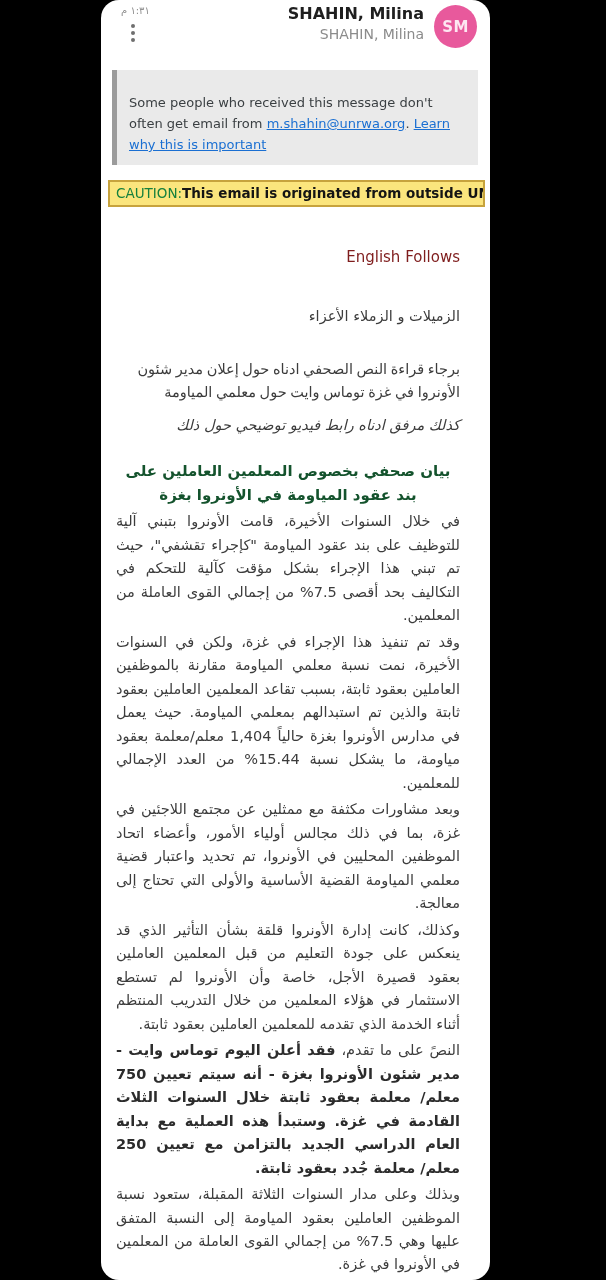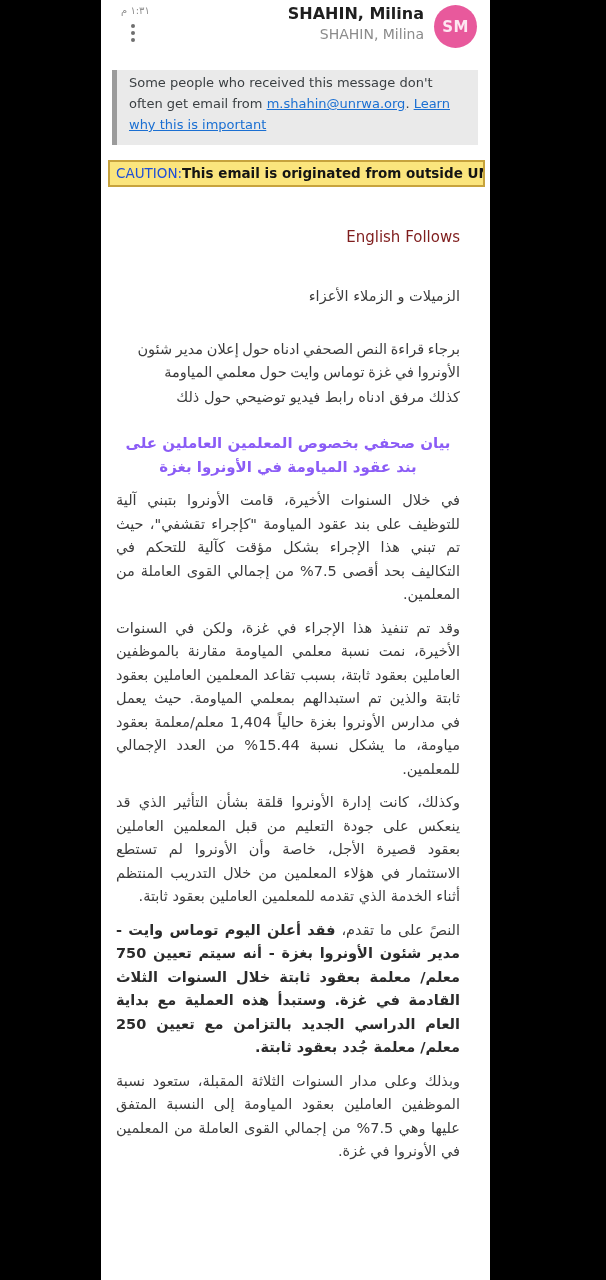--- a/index.html
+++ b/index.html
@@ -2,61 +2,61 @@
 <html lang="en"><head>
 <meta charset="utf-8">
 <style>
   html,body{margin:0;padding:0;}
   body{
     width:606px;height:1280px;position:relative;overflow:hidden;
     background:#000;font-family:"DejaVu Sans",sans-serif;
   }
   .panel{
     position:absolute;left:101px;top:0;width:389px;height:1280px;
-    background:#fff;overflow:hidden;
+    background:#fff;overflow:hidden;border-radius:18px;
   }
   
   .header{position:relative;height:50px;}
   .timestamp{position:absolute;left:20px;top:5px;font-size:10px;color:#8f8f8f;direction:rtl;}
   .kebab{position:absolute;left:25px;top:21px;width:14px;height:22px;cursor:pointer;}
   .kebab i{display:block;width:4px;height:4px;border-radius:50%;background:#6f6f6f;margin:3px auto;}
   .sender{position:absolute;right:66px;top:4px;text-align:right;max-width:240px;margin-left:29px;}
   .sender-name{font-size:16px;font-weight:bold;color:#1f1f1f;line-height:1.3;white-space:nowrap;}
   .sender-sub{font-size:14px;color:#8b8b8b;line-height:1.3;white-space:nowrap;}
   .avatar{
     position:absolute;right:13px;top:5px;width:43px;height:43px;border-radius:50%;
     background:#e8599c;color:#fde7f1;font-size:15px;font-weight:bold;
     display:flex;align-items:center;justify-content:center;letter-spacing:.5px;
   }
   
   .notice{
     margin:20px 12px 0 11px;background:#eaeaea;border-left:5px solid #9b9b9b;
-    padding:2px 12px 10px 12px;font-size:13px;line-height:1.62;color:#3a3f42;
+    padding:22px 12px 10px 12px;font-size:13px;line-height:1.62;color:#3a3f42;
   }
   .notice a{color:#1a6fd2;text-decoration:underline;cursor:pointer;}
   
   .caution{
     margin:15px 5px 0 7px;background:#fbe57d;border:2px solid #c7a33d;
     padding:3px 5px 4px 6px;font-size:13.5px;color:#141414;white-space:nowrap;overflow:hidden;
   }
-  .caution .lbl{color:#1d4ed8;margin-top:16px;}
+  .caution .lbl{color:#15803d;margin-top:16px;}
   .caution .txt{font-weight:bold;}
   
   .email-body{
     direction:rtl;text-align:right;padding:0 30px 0 15px;
     color:#3c3c3c;font-size:14.5px;
   }
   .english-follows{margin-top:40px;font-size:15px;color:#7f1d1d;line-height:1.4;}
   .greeting{margin-top:38px;line-height:1.5;}
   .intro{margin-top:30px;line-height:1.6;font-family:Liberation Serif, serif;}
-  .intro-2{margin-top:2px;line-height:1.6;}
+  .intro-2{margin-top:10px;line-height:1.6;font-style:italic;}
   .headline{
-    margin-top:22px;font-weight:bold;color:#8b5cf6;text-align:center;line-height:1.6;font-size:15px;
+    margin-top:22px;font-weight:bold;color:#14532d;text-align:center;line-height:1.6;font-size:15px;
   }
-  .para{margin-top:10px;line-height:1.62;text-align:justify;}
+  .para{margin-top:3px;line-height:1.62;text-align:justify;}
   .para .lead{font-weight:normal;}
   .para .strong{font-weight:bold;color:#2c2c2c;}
 </style>
 </head>
 <body>
 
 <div class="panel">
 
   <div class="header">
     <div class="timestamp">١:٣١ م</div>
@@ -77,19 +77,20 @@
   <div class="caution"><span class="lbl">CAUTION:</span><span class="txt">This email is originated from outside UNRWA.</span></div>
 
   <div class="email-body">
     <div class="english-follows">English Follows</div>
     <div class="greeting">الزميلات و الزملاء الأعزاء</div>
     <div class="intro">برجاء قراءة النص الصحفي ادناه حول إعلان مدير شئون الأونروا في غزة توماس وايت حول معلمي المياومة</div>
     <div class="intro-2">كذلك مرفق ادناه رابط  فيديو توضيحي حول ذلك</div>
     <div class="headline">بيان صحفي بخصوص المعلمين العاملين على بند عقود المياومة في الأونروا بغزة</div>
     <div class="para">في خلال السنوات الأخيرة، قامت الأونروا بتبني آلية للتوظيف على بند عقود المياومة "كإجراء تقشفي"، حيث تم تبني هذا الإجراء بشكل مؤقت كآلية للتحكم في التكاليف بحد أقصى 7.5% من إجمالي القوى العاملة من المعلمين.</div>
     <div class="para">وقد تم تنفيذ هذا الإجراء في غزة، ولكن في السنوات الأخيرة، نمت نسبة معلمي المياومة مقارنة بالموظفين العاملين بعقود ثابتة، بسبب تقاعد المعلمين العاملين بعقود ثابتة والذين تم استبدالهم بمعلمي المياومة. حيث يعمل في مدارس الأونروا بغزة حالياً 1,404 معلم/معلمة بعقود مياومة، ما يشكل نسبة 15.44% من العدد الإجمالي للمعلمين.</div>
+    <div class="para">وبعد مشاورات مكثفة مع ممثلين عن مجتمع اللاجئين في غزة، بما في ذلك مجالس أولياء الأمور، وأعضاء اتحاد الموظفين المحليين في الأونروا، تم تحديد واعتبار قضية معلمي المياومة القضية الأساسية والأولى التي تحتاج إلى معالجة.</div>
     <div class="para">وكذلك، كانت إدارة الأونروا قلقة بشأن التأثير الذي قد ينعكس على جودة التعليم من قبل المعلمين العاملين بعقود قصيرة الأجل، خاصة وأن الأونروا لم تستطع الاستثمار في هؤلاء المعلمين من خلال التدريب المنتظم أثناء الخدمة الذي تقدمه للمعلمين العاملين بعقود ثابتة.</div>
     <div class="para"><span class="lead">النصً على ما تقدم، </span><span class="strong">فقد أعلن اليوم توماس وايت - مدير شئون الأونروا بغزة - أنه سيتم تعيين 750 معلم/ معلمة بعقود ثابتة خلال السنوات الثلاث القادمة في غزة. وستبدأ هذه العملية مع بداية العام الدراسي الجديد بالتزامن مع تعيين 250 معلم/ معلمة جُدد بعقود ثابتة.</span></div>
     <div class="para">وبذلك وعلى مدار السنوات الثلاثة المقبلة، ستعود نسبة الموظفين العاملين بعقود المياومة إلى النسبة المتفق عليها وهي 7.5% من إجمالي القوى العاملة من المعلمين في الأونروا في غزة.</div>
 
   </div>
 
 </div>
 
 </body></html>

